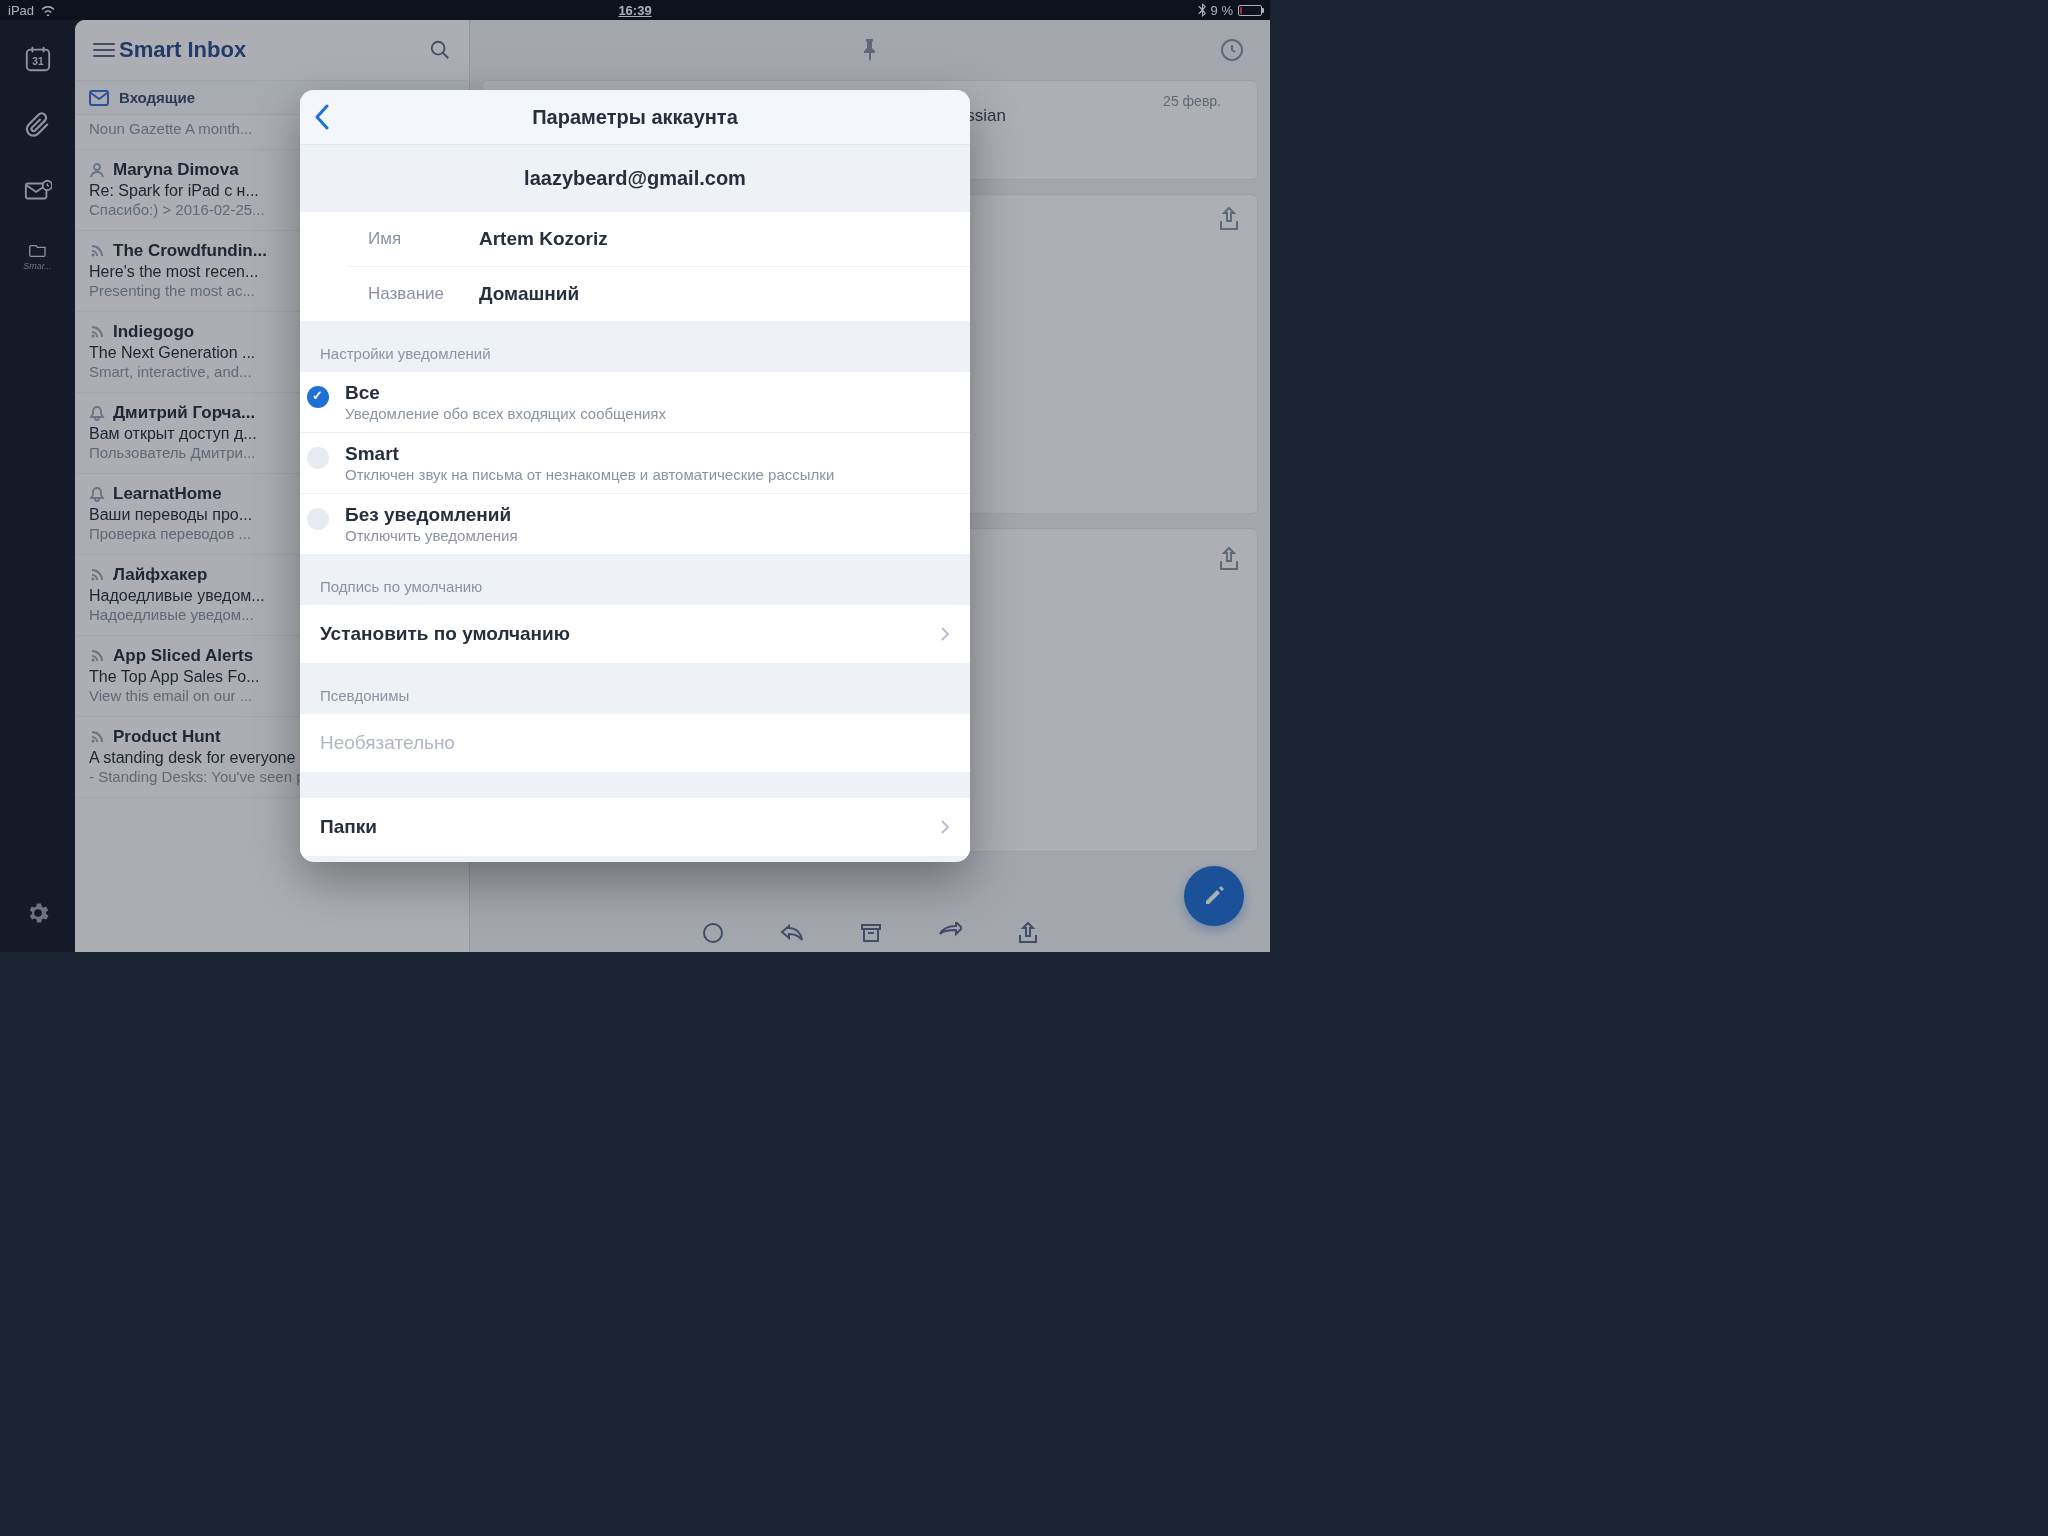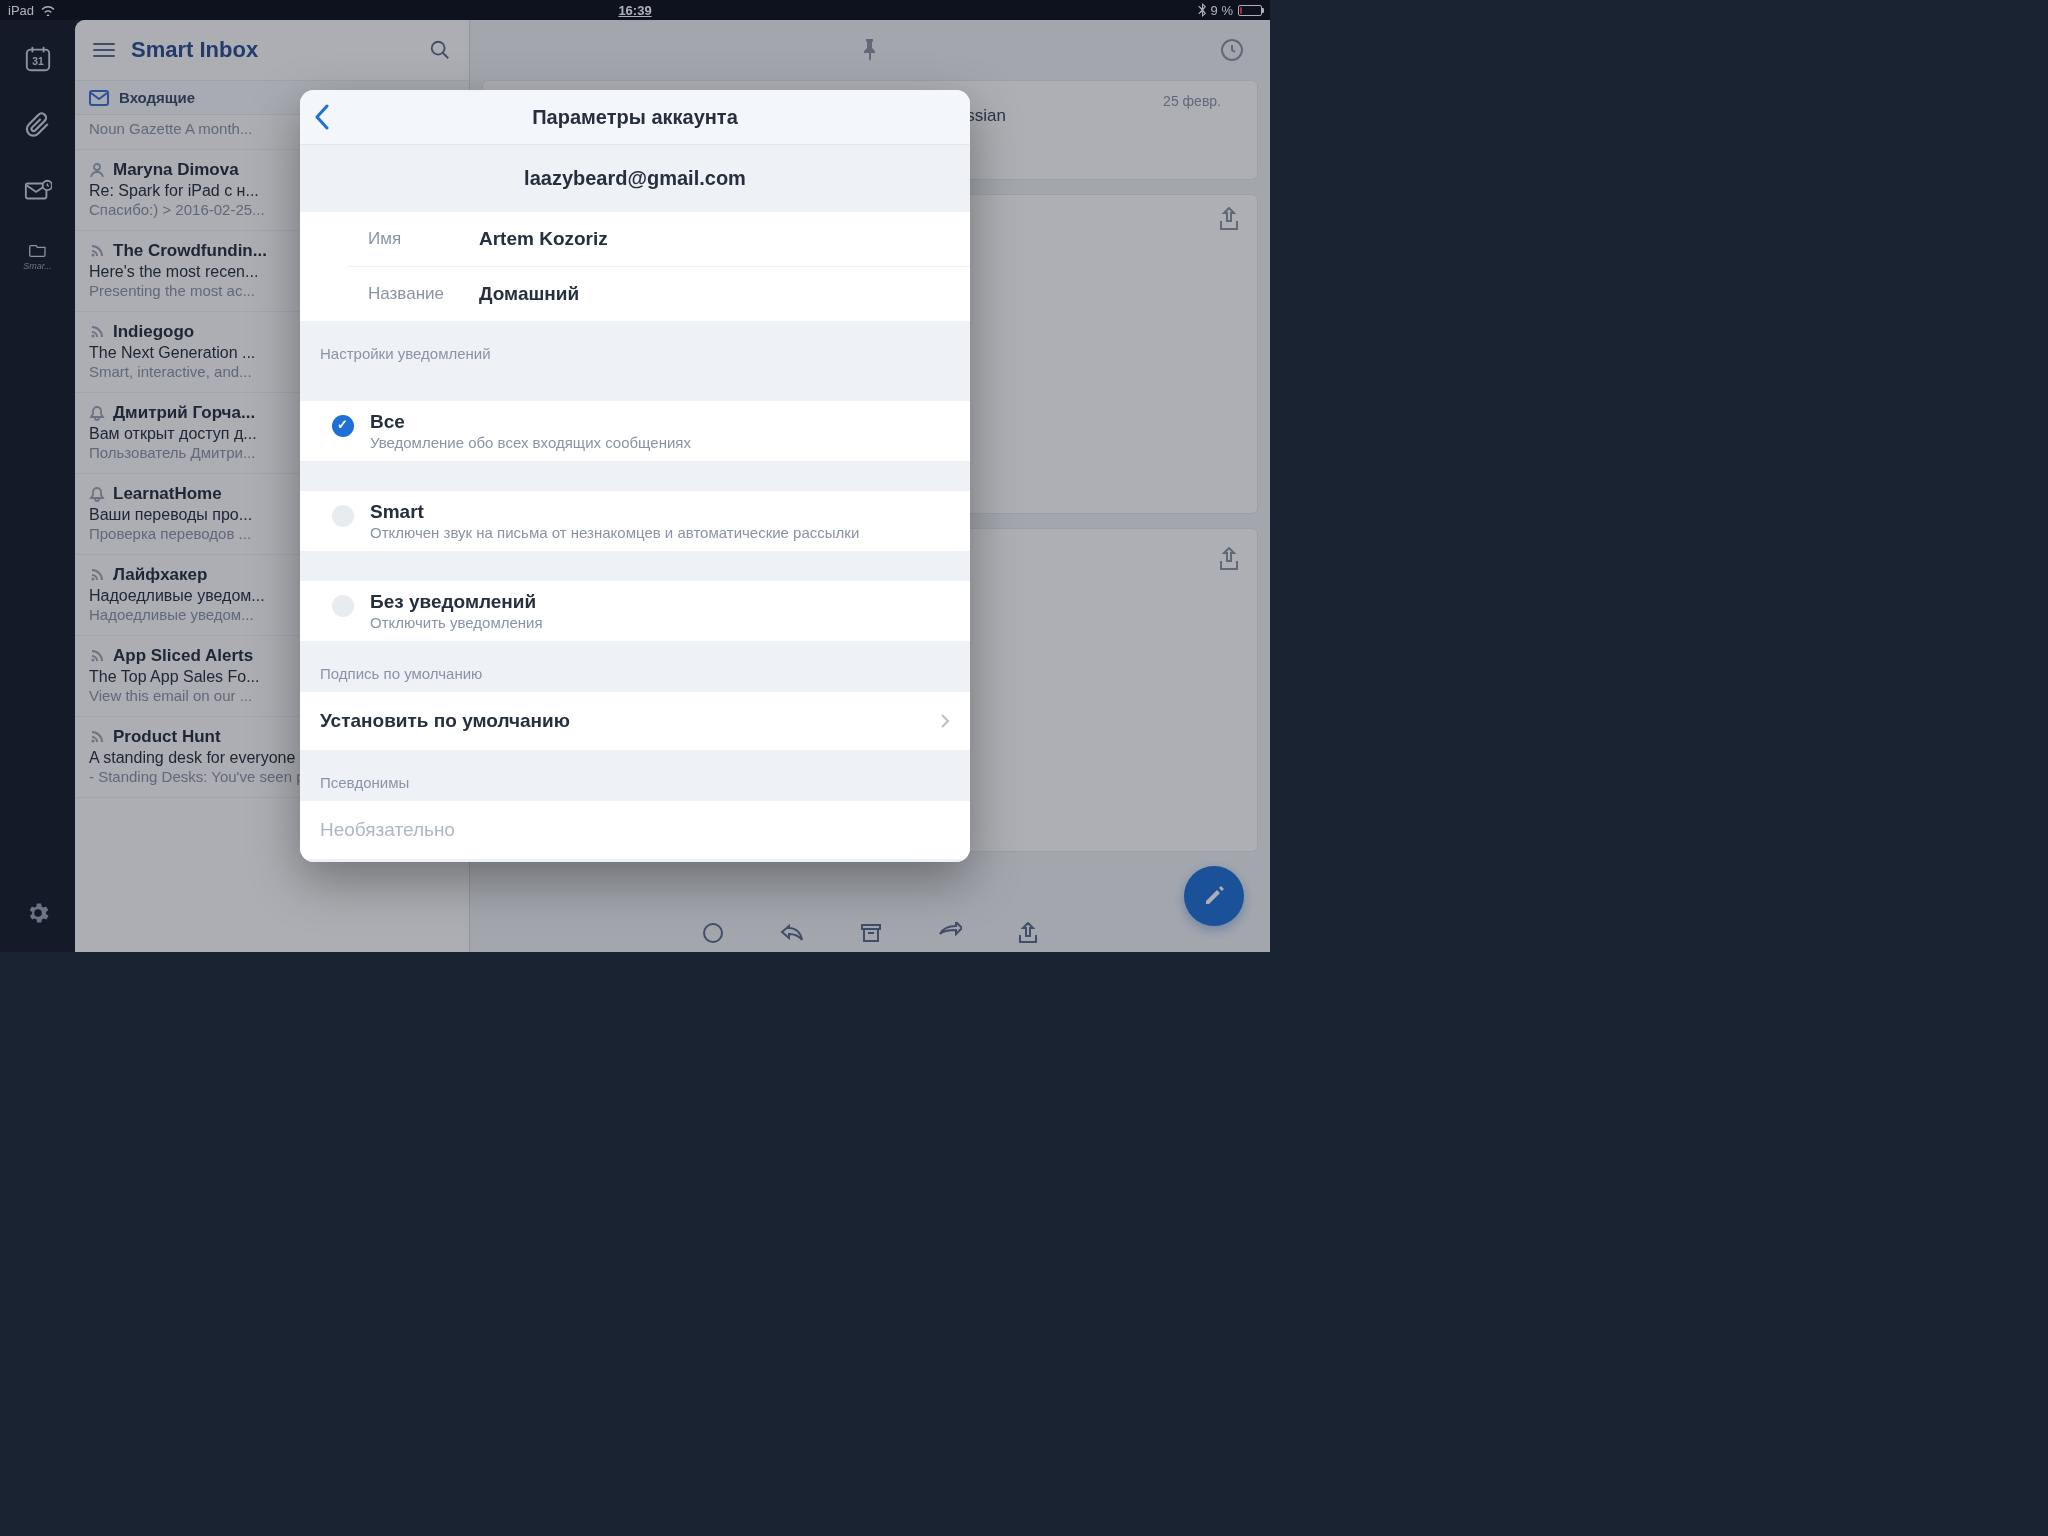--- a/index.html
+++ b/index.html
@@ -18,21 +18,21 @@
   .sidebar { position: absolute; left:0; top:20px; bottom:0; width:75px; background:#141b29; display:flex; flex-direction:column; align-items:center; padding-top:25px; gap:38px; }
   .sidebar .sb-icon { color:#d0d6e0; width:28px; height:28px; display:flex; align-items:center; justify-content:center; cursor:pointer; }
   .sidebar .sb-label { color:#9aa3b5; font-size:9px; margin-top:-32px; }
   .sidebar .gear { margin-top:auto; margin-bottom:25px; }
 
   
   .app { position:absolute; left:75px; top:20px; right:0; bottom:0; background:#f5f6f8; display:flex; border-top-left-radius:10px; overflow:hidden;}
 
   
   .list-pane { width:395px; border-right:1px solid #d6d9de; display:flex; flex-direction:column; background:#fdfdfe;}
-  .list-header { height:60px; display:flex; align-items:center; padding:0 18px; gap:16px; }
+  .list-header { height:60px; display:flex; align-items:center; padding:0 18px; gap:4px; }
   .hamburger { display:flex; flex-direction:column; gap:4px; cursor:pointer;}
   .hamburger span{width:22px;height:2px;background:#5a6b8c;border-radius:1px;}
   .list-title { color:#2a4d8f; font-size:22px; font-weight:700; }
   .search-ic { margin-left:auto; color:#5a6b8c; cursor:pointer;}
   .section-head { background:#f7f9fc; border-top:1px solid #e8ebf0; border-bottom:1px solid #e8ebf0; padding:8px 14px; display:flex; align-items:center; gap:10px; color:#3a4a6b; font-weight:600; font-size:15px;}
   .email-item { padding:10px 14px 12px 14px; border-bottom:1px solid #eef0f4; cursor:pointer;}
   .ei-row1 { display:flex; align-items:center; gap:8px;}
   .ei-icon { color:#9aa3b5; flex-shrink:0;}
   .ei-sender { font-weight:700; color:#262f3e; font-size:17px; white-space:nowrap; overflow:hidden; text-overflow:ellipsis;}
   .ei-date { margin-left:auto; color:#8a93a5; font-size:13px; white-space:nowrap;}
@@ -72,21 +72,21 @@
   .back-btn { position:absolute; left:14px; top:14px; color:#1e6fd6; cursor:pointer;}
   .modal-body { flex:1; overflow:auto; }
   .acct-email { text-align:center; padding:22px 0; font-size:20px; font-weight:700; color:#262f3e; background:#eef1f5;}
   .form-group { background:#fff;padding-left:48px;}
   .form-row { display:flex; align-items:center; padding:16px 20px; gap:26px; border-bottom:1px solid #eef0f4;}
   .form-row:last-child{border-bottom:none;}
   .form-label { color:#8a93a5; font-size:17px; width:85px;}
   .form-value { color:#262f3e; font-size:19px; font-weight:600;}
   .group-title { color:#8a93a5; font-size:15px; padding:24px 20px 10px 20px; background:#eef1f5;}
 
-  .radio-row { display:flex; align-items:flex-start; padding:10px 32px; gap:16px; background:#fff; border-bottom:1px solid #eef0f4; cursor:pointer;margin-top:29px;}
+  .radio-row { display:flex; align-items:flex-start; padding:10px 7px; gap:16px; background:#fff; border-bottom:1px solid #eef0f4; cursor:pointer;}
   .radio-row:last-of-type{border-bottom:none;}
   .radio-dot { width:22px; height:22px; border-radius:50%; background:#e8ebf0; margin-top:4px; flex-shrink:0; position:relative;}
   .radio-dot.sel { background:#1e6fd6;}
   .radio-dot.sel::after{content:"✓"; color:#fff; font-size:13px; position:absolute; left:5px; top:2px; font-weight:700;}
   .radio-title { font-size:19px; font-weight:700; color:#262f3e;}
   .radio-sub { font-size:15px; color:#8a93a5; margin-top:1px;}
 
   .nav-row { background:#fff; padding:18px 20px; display:flex; align-items:center; cursor:pointer;}
   .nav-row .label{ color:#262f3e; font-size:19px; font-weight:700;}
   .chev { margin-left:auto; color:#b8bfcc;}

